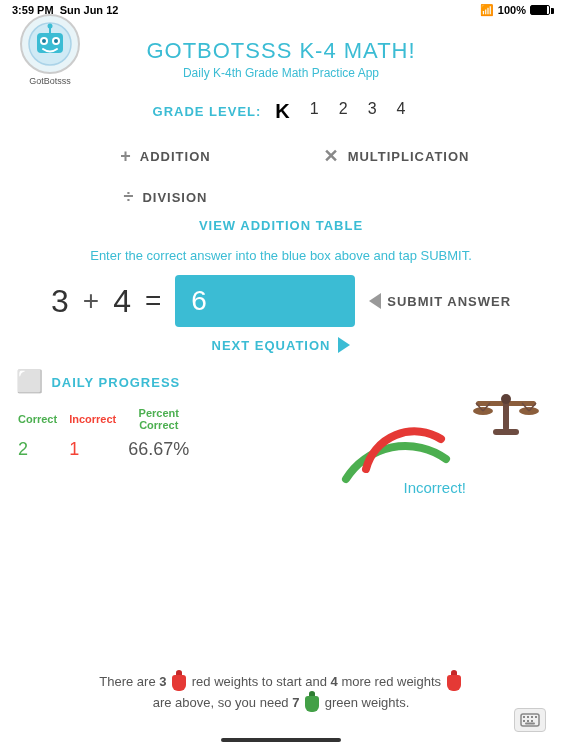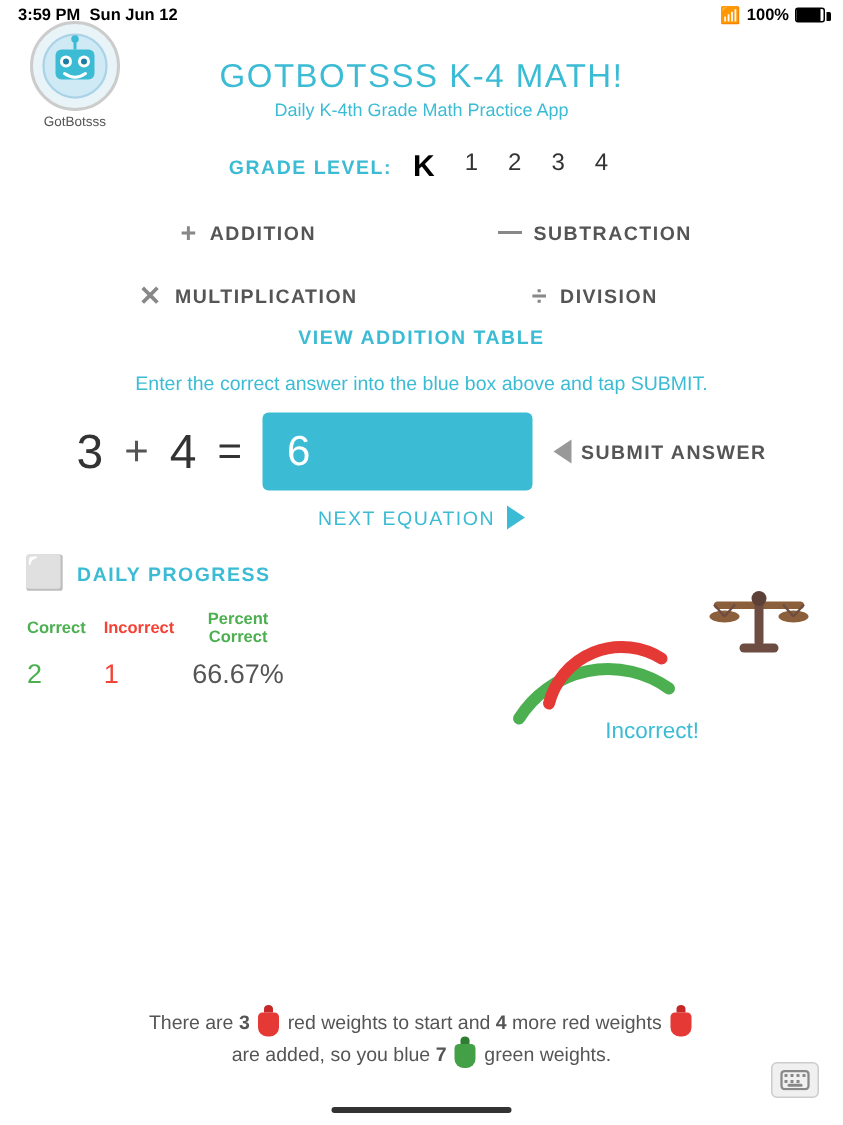--- a/index.html
+++ b/index.html
@@ -247,21 +247,21 @@
     .next-row {
       display: flex;
       align-items: center;
       justify-content: center;
       margin-top: 10px;
       gap: 8px;
       cursor: pointer;
     }
     .next-label {
       font-size: 13px;
-      font-weight: 400;
+      font-weight: 700;
       color: #3bbcd4;
       letter-spacing: 1px;
     }
     .next-triangle {
       width: 0;
       height: 0;
       border-top: 8px solid transparent;
       border-bottom: 8px solid transparent;
       border-left: 12px solid #3bbcd4;
     }
@@ -433,24 +433,20 @@
     <span class="grade-option">2</span>
     <span class="grade-option">3</span>
     <span class="grade-option">4</span>
   </div>
 </div>
 
 <div class="operations-grid">
   <div class="op-btn">
     <span class="op-symbol">+</span>
     <span>ADDITION</span>
-  </div>
-  <div class="op-btn">
-    <span class="op-minus"></span>
-    <span>SUBTRACTION</span>
   </div>
   <div class="op-btn">
     <span class="op-symbol">✕</span>
     <span>MULTIPLICATION</span>
   </div>
   <div class="op-btn">
     <span class="op-div">÷</span>
     <span>DIVISION</span>
   </div>
 </div>
@@ -546,21 +542,21 @@
     <span style="display:block; width:6px; height:5px; background:#c62828; border-radius:50% 50% 0 0; position:absolute; top:-5px; left:4px;"></span>
   </span>
   <span>red weights to start and</span>
   <span class="num-highlight">4</span>
   <span>more red weights</span>
   
   <span style="display:inline-block; width:14px; height:16px; background:#e53935; border-radius:3px 3px 6px 6px; vertical-align:middle; position:relative; margin: 0 2px;">
     <span style="display:block; width:6px; height:5px; background:#c62828; border-radius:50% 50% 0 0; position:absolute; top:-5px; left:4px;"></span>
   </span>
   <br>
-  <span>are added, so you blue</span>
+  <span>are above, so you need</span>
   <span class="num-highlight">7</span>
   
   <span style="display:inline-block; width:14px; height:16px; background:#43a047; border-radius:3px 3px 6px 6px; vertical-align:middle; position:relative; margin: 0 2px;">
     <span style="display:block; width:6px; height:5px; background:#2e7d32; border-radius:50% 50% 0 0; position:absolute; top:-5px; left:4px;"></span>
   </span>
   <span>green weights.</span>
 </div>
 
 <div class="keyboard-btn">
   <svg width="20" height="14" viewBox="0 0 20 14">

